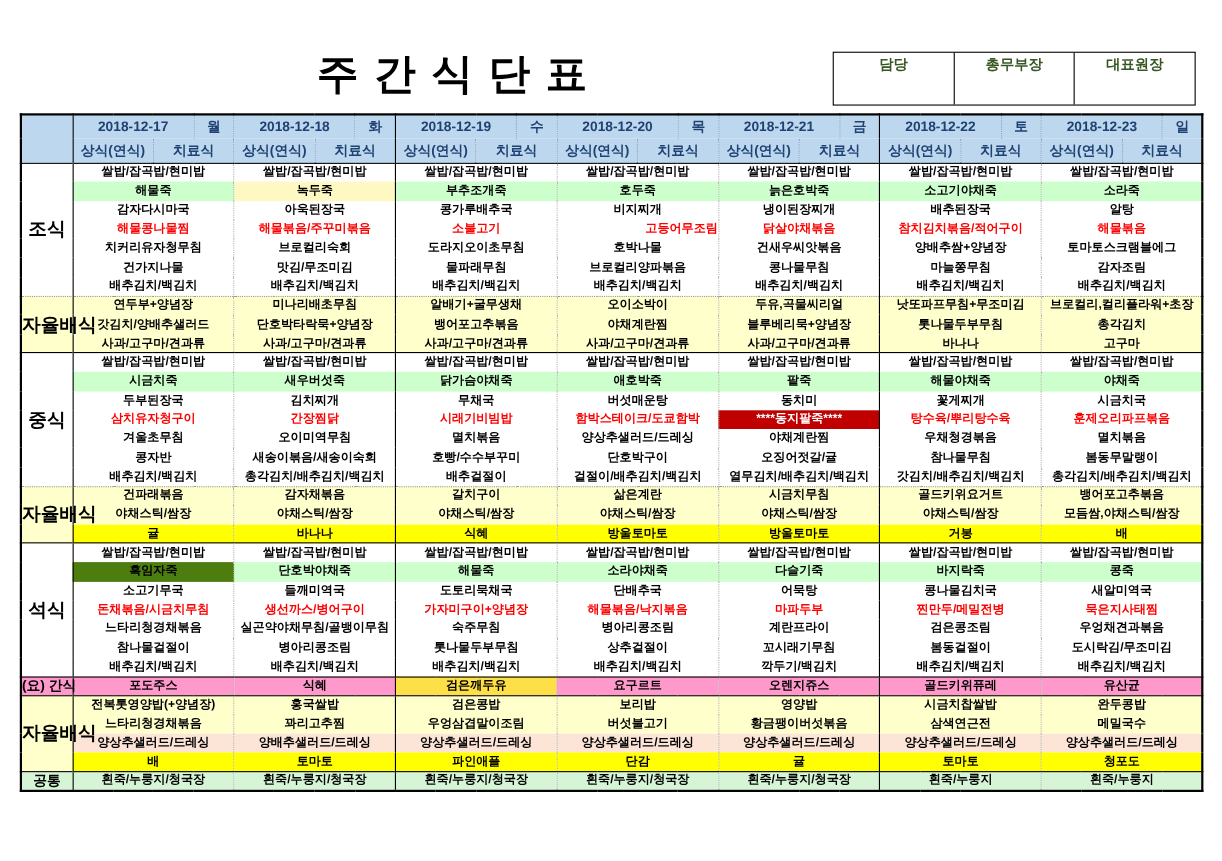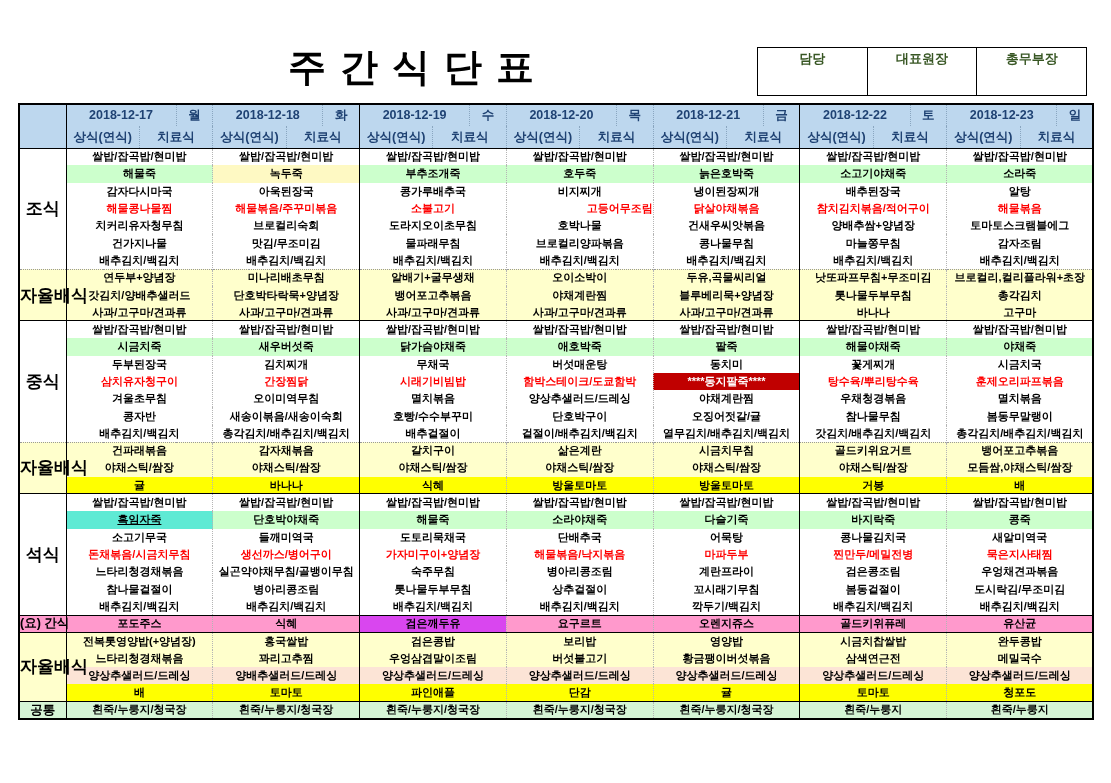--- a/index.html
+++ b/index.html
@@ -32,22 +32,22 @@
   tr.btd td{border-top:1px dotted #999;}
   tbody tr:first-child td{border-top:1.7px solid #000;}
 </style>
 </head>
 <body>
 
 <div class="page">
   <h1 class="title">주간식단표</h1>
   <div class="approval">
       <div class="acell" style="color: rgb(55, 86, 35);">담당</div>
+      <div class="acell" style="color: rgb(55, 86, 35);">총무부장</div>
       <div class="acell" style="color: rgb(55, 86, 35);">대표원장</div>
-      <div class="acell" style="color: rgb(55, 86, 35);">총무부장</div>
     </div>
   <table class="menu">
     <colgroup>
         <col style="width:47px">
         <col style="width:36.7px">
         <col style="width:36.7px">
         <col style="width:36.7px">
         <col style="width:36.7px">
         <col style="width:36.7px">
         <col style="width:36.7px">
@@ -298,21 +298,21 @@
           <td class="lab" rowspan="7" style="background:#FFFFFF">석식</td>
           <td class="cell dd" colspan="4" style="">쌀밥/잡곡밥/현미밥</td>
           <td class="cell ge" colspan="4" style="">쌀밥/잡곡밥/현미밥</td>
           <td class="cell dd" colspan="4" style="">쌀밥/잡곡밥/현미밥</td>
           <td class="cell dd" colspan="4" style="">쌀밥/잡곡밥/현미밥</td>
           <td class="cell ge" colspan="4" style="">쌀밥/잡곡밥/현미밥</td>
           <td class="cell dd" colspan="4" style="">쌀밥/잡곡밥/현미밥</td>
           <td class="cell last" colspan="4" style="">쌀밥/잡곡밥/현미밥</td>
         </tr>
         <tr class="brow">
-          <td class="cell dd" colspan="4" style="background:#5eead4;text-decoration:underline;">흑임자죽</td>
+          <td class="cell dd" colspan="4" style="background:#4d7c0f;">흑임자죽</td>
           <td class="cell ge" colspan="4" style="background:#CCFFCC;">단호박야채죽</td>
           <td class="cell dd" colspan="4" style="background:#CCFFCC;">해물죽</td>
           <td class="cell dd" colspan="4" style="background:#CCFFCC;">소라야채죽</td>
           <td class="cell ge" colspan="4" style="background:#CCFFCC;">다슬기죽</td>
           <td class="cell dd" colspan="4" style="background:#CCFFCC;">바지락죽</td>
           <td class="cell last" colspan="4" style="background:#CCFFCC;">콩죽</td>
         </tr>
         <tr class="brow">
           <td class="cell dd" colspan="4" style="">소고기무국</td>
           <td class="cell ge" colspan="4" style="">들깨미역국</td>
@@ -355,21 +355,21 @@
           <td class="cell dd" colspan="4" style="">배추김치/백김치</td>
           <td class="cell dd" colspan="4" style="">배추김치/백김치</td>
           <td class="cell ge" colspan="4" style="">깍두기/백김치</td>
           <td class="cell dd" colspan="4" style="">배추김치/백김치</td>
           <td class="cell last" colspan="4" style="">배추김치/백김치</td>
         </tr>
         <tr class="brow bts">
           <td class="lab sm" rowspan="1" style="background:#FF99CC">(요) 간식</td>
           <td class="cell dd" colspan="4" style="background:#FF99CC;">포도주스</td>
           <td class="cell ge" colspan="4" style="background:#FF99CC;">식혜</td>
-          <td class="cell dd" colspan="4" style="background:#d946ef;margin-top:16px;">검은깨두유</td>
+          <td class="cell dd" colspan="4" style="background:#fde047;margin-top:16px;">검은깨두유</td>
           <td class="cell dd" colspan="4" style="background:#FF99CC;">요구르트</td>
           <td class="cell ge" colspan="4" style="background:#FF99CC;">오렌지쥬스</td>
           <td class="cell dd" colspan="4" style="background:#FF99CC;">골드키위퓨레</td>
           <td class="cell last" colspan="4" style="background:#FF99CC;">유산균</td>
         </tr>
         <tr class="brow bts">
           <td class="lab" rowspan="4" style="background:#FFFFCC">자율배식</td>
           <td class="cell dd" colspan="4" style="background:#FFFFCC;">전복톳영양밥(+양념장)</td>
           <td class="cell ge" colspan="4" style="background:#FFFFCC;">홍국쌀밥</td>
           <td class="cell dd" colspan="4" style="background:#FFFFCC;">검은콩밥</td>

